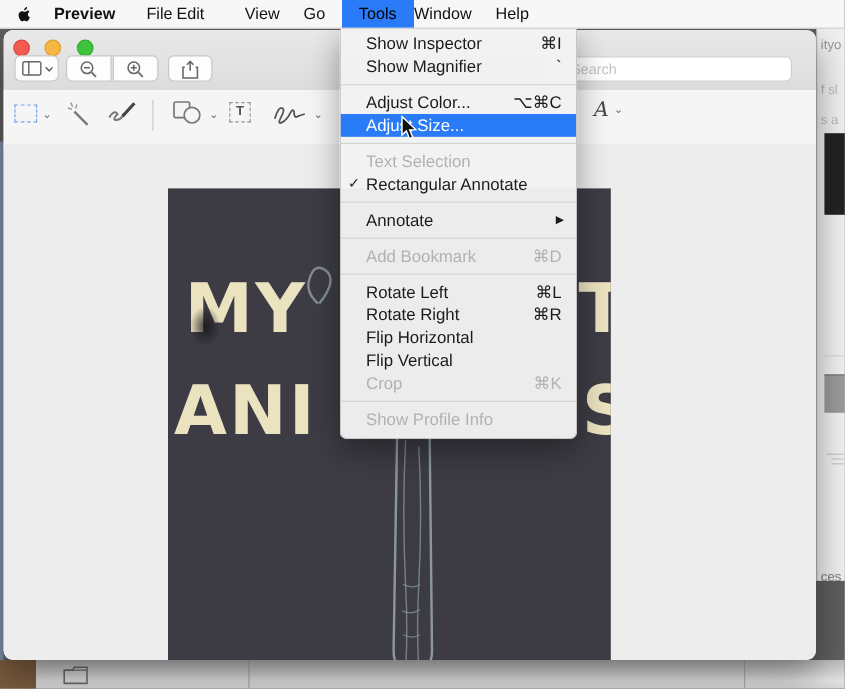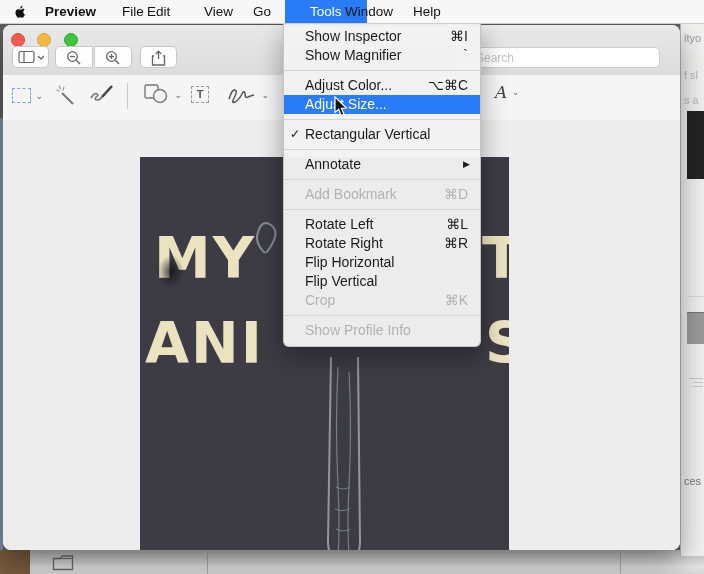--- a/index.html
+++ b/index.html
@@ -4,24 +4,24 @@
 <style>
   html,body{margin:0;padding:0;}
   body{width:704px;height:574px;position:relative;overflow:hidden;
        background:#5f5f5f;font-family:"Liberation Sans",sans-serif;
        -webkit-font-smoothing:antialiased;}
   
   .menubar{position:absolute;left:0;top:0;width:704px;height:23px;background:#f7f7f7;
            border-bottom:1px solid #cfcfcf;z-index:60;font-size:13.5px;color:#111;}
   .menubar .mi{position:absolute;top:0;line-height:23px;}
   .menubar .bold{font-weight:bold;}
-  .menubar .sel{background:#2a7bf7;color:#ffffff;padding:0 25px;}
+  .menubar .sel{background:#2a7bf7;color:#000000;padding:0 14px;}
   .apple{position:absolute;left:13px;top:4px;}
   
-  .bgwin{position:absolute;left:680px;top:23px;width:24px;height:533px;background:#f1f1f0;
+  .bgwin{position:absolute;left:680px;top:23px;width:24px;height:461px;background:#f1f1f0;
          border-left:1px solid #b7b7b7;z-index:5;overflow:hidden;}
   .bgwin .frag{position:absolute;font-size:11px;color:#9a9a9a;left:3px;white-space:nowrap;}
   .bgwin .blackblock{position:absolute;left:6px;top:88px;width:18px;height:68px;background:#232323;}
   .bgwin .hline{position:absolute;left:6px;top:273px;width:18px;height:1px;background:#d9d9d9;}
   .bgwin .graybar{position:absolute;left:6px;top:289px;width:18px;height:31px;background:#9b9b9b;border-top:1px solid #777;}
   .bgwin .listicon{position:absolute;left:8px;top:352px;width:14px;}
   .bgwin .listicon div{height:1.5px;background:#c7c7c7;margin:2.5px 0;}
   .bgwin .listicon div:nth-child(2){margin-left:4px;}
   .bgwin .listicon div:nth-child(3){margin-left:4px;}
   
@@ -244,23 +244,26 @@
   </div>
   <div class="msep"></div>
   <div class="mrow">
     <span>Adjust Color...</span>
     <span class="sc">⌥⌘C</span>
   </div>
   <div class="mrow hl">
     <span>Adjust Size...</span>
   </div>
   <div class="msep"></div>
+  <div class="mrow dis">
+    <span>Text Selection</span>
+  </div>
   <div class="mrow">
     <span class="ck">✓</span>
-    <span>Rectangular Vertical</span>
+    <span>Rectangular Annotate</span>
   </div>
   <div class="msep"></div>
   <div class="mrow">
     <span>Annotate</span>
     <span class="sub">▶</span>
   </div>
   <div class="msep"></div>
   <div class="mrow dis">
     <span>Add Bookmark</span>
     <span class="sc">⌘D</span>

